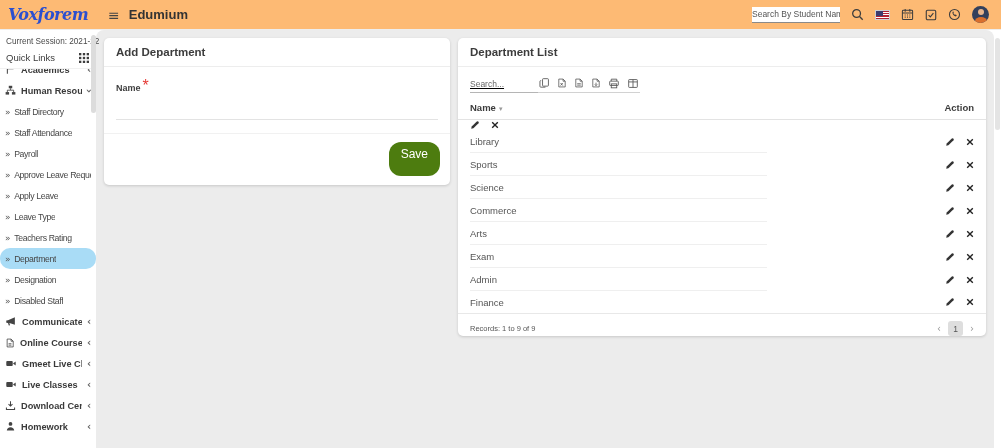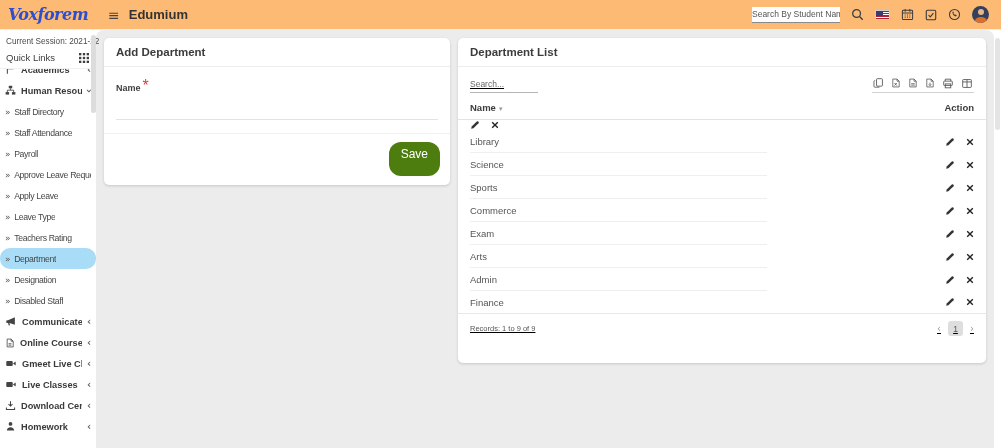--- a/index.html
+++ b/index.html
@@ -70,39 +70,39 @@
   .req { color:#e53935; margin-left:2px; }
   .name-input { width:100%; border:0; border-bottom:1px solid #e3e3e3; height:20px; margin-top:5px;
     outline:none; font-size:10px; font-family:inherit; }
   .add-footer { margin-top:13px; border-top:1px solid #f1f1f1; padding:8px 10px 9px;
     display:flex; justify-content:flex-end; }
   .save-btn { background:#4d7c0f; color:#fff; border:0; border-radius:12px; padding:5px 12px 15px;
     font-size:12px; font-family:inherit; cursor:pointer; }
 
   
   .card-list { flex:1; }
-  .list-toolbar { display:flex; justify-content:space-between; align-items:flex-end;
+  .list-toolbar { display:flex; align-items:flex-end;
     padding:10px 12px 2px;text-decoration:underline; }
   .list-search { border:0; border-bottom:1px solid #b5b5b5; width:68px; font-size:8.5px;
     padding:2px 0 3px; outline:none; font-family:inherit; }
   .list-search::placeholder { color:#666; }
   .export-icons { display:flex; gap:7px; border-bottom:1px solid #d2d2d2; padding:0 1px 3px; }
   .export-icons .icon { cursor:pointer; }
   .thead { display:flex; justify-content:space-between; padding:7px 12px 6px;
     border-bottom:1px solid #e3e3e3; font-size:9.5px; font-weight:bold; color:#3c3c3c; }
   .th-name { cursor:pointer; }
   .sort-arrow { color:#999; font-size:7px; margin-left:3px; }
   .tbody { border-bottom:1px solid #e8e8e8; }
   .trow { display:flex; justify-content:space-between; align-items:center; padding:0 12px; }
   .cell-name { flex:0 0 59%; font-size:9.5px; color:#555; padding:6px 0 5px;
     border-bottom:1px solid #efefef; }
   .trow:last-child .cell-name { border-bottom:0; }
   .cell-action { display:flex; gap:11px; align-items:center; }
   .action-btn { cursor:pointer; display:inline-flex; }
-  .tfoot { display:flex; justify-content:space-between; align-items:center; padding:7px 12px 27px;text-decoration:underline; }
+  .tfoot { display:flex; justify-content:space-between; align-items:center; padding:7px 12px 0; }
   .records { font-size:7.5px; color:#555; }
   .pagination { display:flex; gap:7px; align-items:center; }
   .page-nav { color:#9a9a9a; font-size:10px; cursor:pointer; }
   .page-current { background:#dedede; color:#555; font-size:8.5px; width:15px; height:15px;
     display:flex; align-items:center; justify-content:center; border-radius:3px; cursor:pointer; }
 </style>
 </head>
 <body>
 
 <header class="topbar">
@@ -383,81 +383,81 @@
                 </svg>
               </span>
               <span class="action-btn">
                 <svg width="8" height="8" viewBox="0 0 10 10" stroke="#222" stroke-width="1.7" fill="none">
                   <path d="M1.5 1.5l7 7M8.5 1.5l-7 7"></path>
                 </svg>
               </span>
             </span>
           </div>
           <div class="trow">
+            <span class="cell-name">Sports</span>
+            <span class="cell-action">
+              <span class="action-btn">
+                <svg width="10" height="10" viewBox="0 0 10 10">
+                  <path d="M1.2 8.8l.5-2.2L6.8 1.5a1 1 0 0 1 1.4 0l.3.3a1 1 0 0 1 0 1.4L3.4 8.3z" fill="#333"></path>
+                </svg>
+              </span>
+              <span class="action-btn">
+                <svg width="8" height="8" viewBox="0 0 10 10" stroke="#222" stroke-width="1.7" fill="none">
+                  <path d="M1.5 1.5l7 7M8.5 1.5l-7 7"></path>
+                </svg>
+              </span>
+            </span>
+          </div>
+          <div class="trow">
             <span class="cell-name">Science</span>
             <span class="cell-action">
               <span class="action-btn">
                 <svg width="10" height="10" viewBox="0 0 10 10">
                   <path d="M1.2 8.8l.5-2.2L6.8 1.5a1 1 0 0 1 1.4 0l.3.3a1 1 0 0 1 0 1.4L3.4 8.3z" fill="#333"></path>
                 </svg>
               </span>
               <span class="action-btn">
                 <svg width="8" height="8" viewBox="0 0 10 10" stroke="#222" stroke-width="1.7" fill="none">
                   <path d="M1.5 1.5l7 7M8.5 1.5l-7 7"></path>
                 </svg>
               </span>
             </span>
           </div>
           <div class="trow">
-            <span class="cell-name">Sports</span>
-            <span class="cell-action">
-              <span class="action-btn">
-                <svg width="10" height="10" viewBox="0 0 10 10">
-                  <path d="M1.2 8.8l.5-2.2L6.8 1.5a1 1 0 0 1 1.4 0l.3.3a1 1 0 0 1 0 1.4L3.4 8.3z" fill="#333"></path>
-                </svg>
-              </span>
-              <span class="action-btn">
-                <svg width="8" height="8" viewBox="0 0 10 10" stroke="#222" stroke-width="1.7" fill="none">
-                  <path d="M1.5 1.5l7 7M8.5 1.5l-7 7"></path>
-                </svg>
-              </span>
-            </span>
-          </div>
-          <div class="trow">
             <span class="cell-name">Commerce</span>
             <span class="cell-action">
               <span class="action-btn">
                 <svg width="10" height="10" viewBox="0 0 10 10">
                   <path d="M1.2 8.8l.5-2.2L6.8 1.5a1 1 0 0 1 1.4 0l.3.3a1 1 0 0 1 0 1.4L3.4 8.3z" fill="#333"></path>
                 </svg>
               </span>
               <span class="action-btn">
                 <svg width="8" height="8" viewBox="0 0 10 10" stroke="#222" stroke-width="1.7" fill="none">
                   <path d="M1.5 1.5l7 7M8.5 1.5l-7 7"></path>
                 </svg>
               </span>
             </span>
           </div>
           <div class="trow">
+            <span class="cell-name">Arts</span>
+            <span class="cell-action">
+              <span class="action-btn">
+                <svg width="10" height="10" viewBox="0 0 10 10">
+                  <path d="M1.2 8.8l.5-2.2L6.8 1.5a1 1 0 0 1 1.4 0l.3.3a1 1 0 0 1 0 1.4L3.4 8.3z" fill="#333"></path>
+                </svg>
+              </span>
+              <span class="action-btn">
+                <svg width="8" height="8" viewBox="0 0 10 10" stroke="#222" stroke-width="1.7" fill="none">
+                  <path d="M1.5 1.5l7 7M8.5 1.5l-7 7"></path>
+                </svg>
+              </span>
+            </span>
+          </div>
+          <div class="trow">
             <span class="cell-name">Exam</span>
-            <span class="cell-action">
-              <span class="action-btn">
-                <svg width="10" height="10" viewBox="0 0 10 10">
-                  <path d="M1.2 8.8l.5-2.2L6.8 1.5a1 1 0 0 1 1.4 0l.3.3a1 1 0 0 1 0 1.4L3.4 8.3z" fill="#333"></path>
-                </svg>
-              </span>
-              <span class="action-btn">
-                <svg width="8" height="8" viewBox="0 0 10 10" stroke="#222" stroke-width="1.7" fill="none">
-                  <path d="M1.5 1.5l7 7M8.5 1.5l-7 7"></path>
-                </svg>
-              </span>
-            </span>
-          </div>
-          <div class="trow">
-            <span class="cell-name">Arts</span>
             <span class="cell-action">
               <span class="action-btn">
                 <svg width="10" height="10" viewBox="0 0 10 10">
                   <path d="M1.2 8.8l.5-2.2L6.8 1.5a1 1 0 0 1 1.4 0l.3.3a1 1 0 0 1 0 1.4L3.4 8.3z" fill="#333"></path>
                 </svg>
               </span>
               <span class="action-btn">
                 <svg width="8" height="8" viewBox="0 0 10 10" stroke="#222" stroke-width="1.7" fill="none">
                   <path d="M1.5 1.5l7 7M8.5 1.5l-7 7"></path>
                 </svg>

